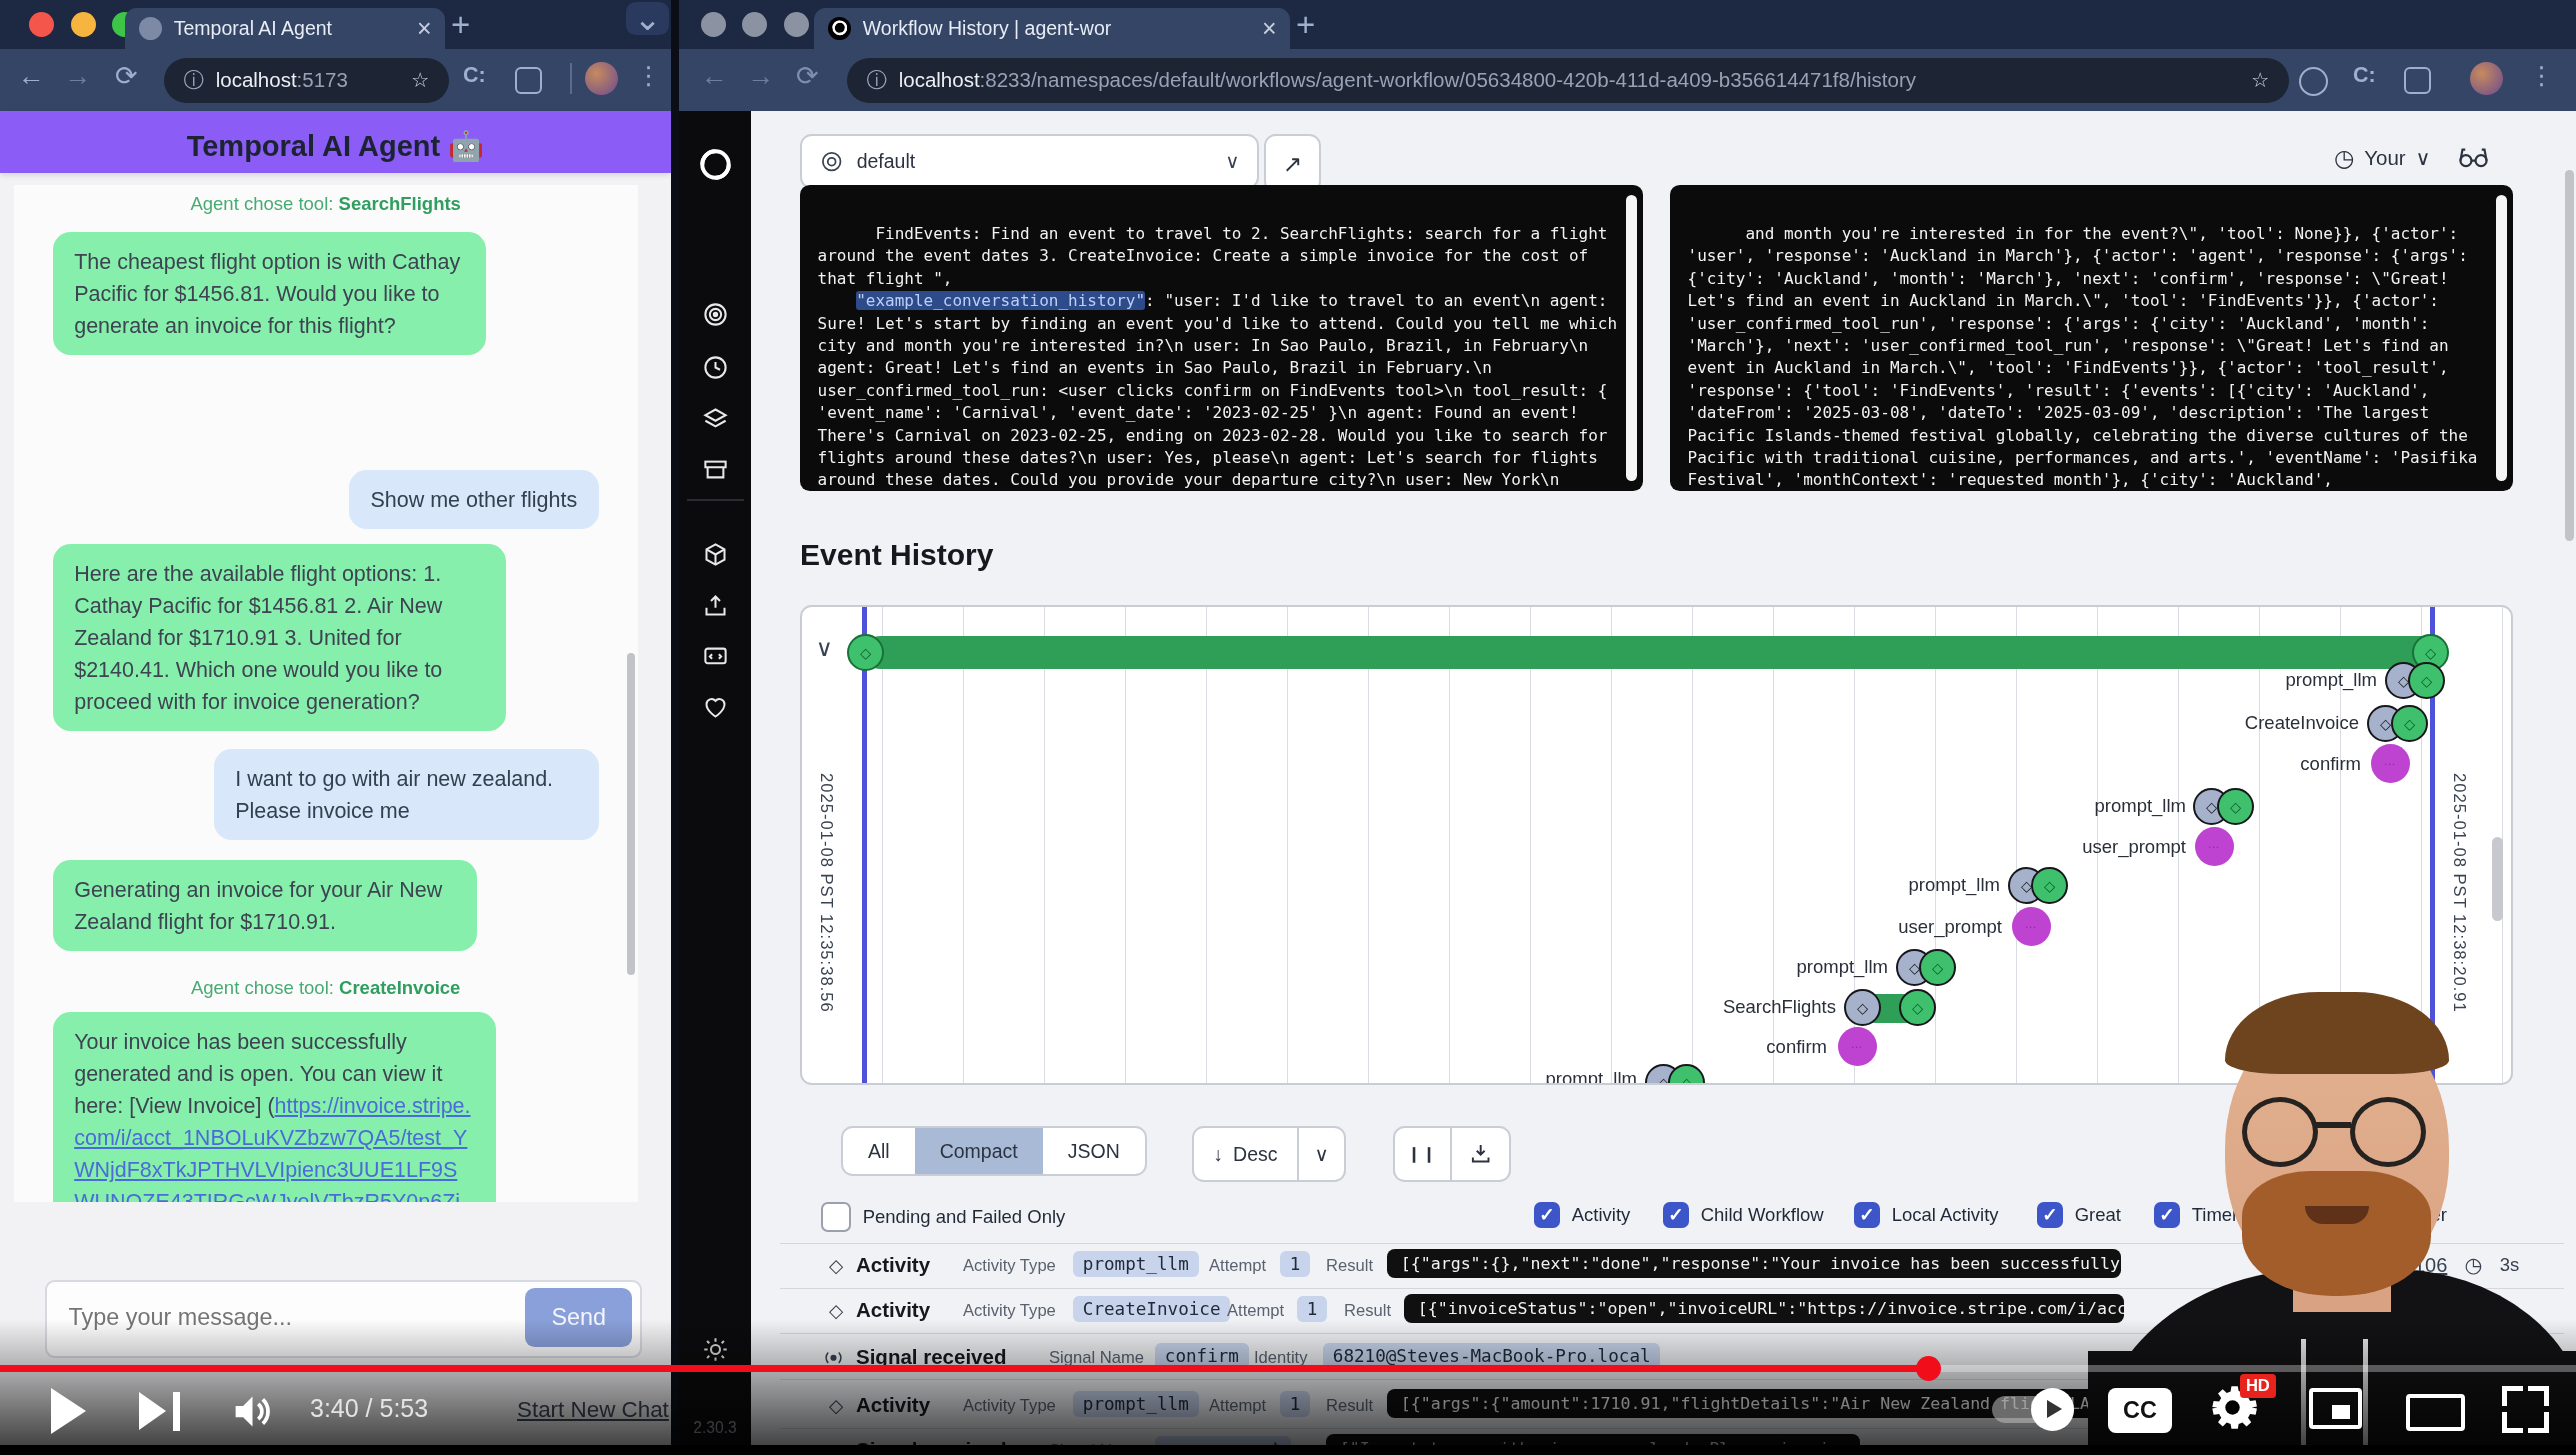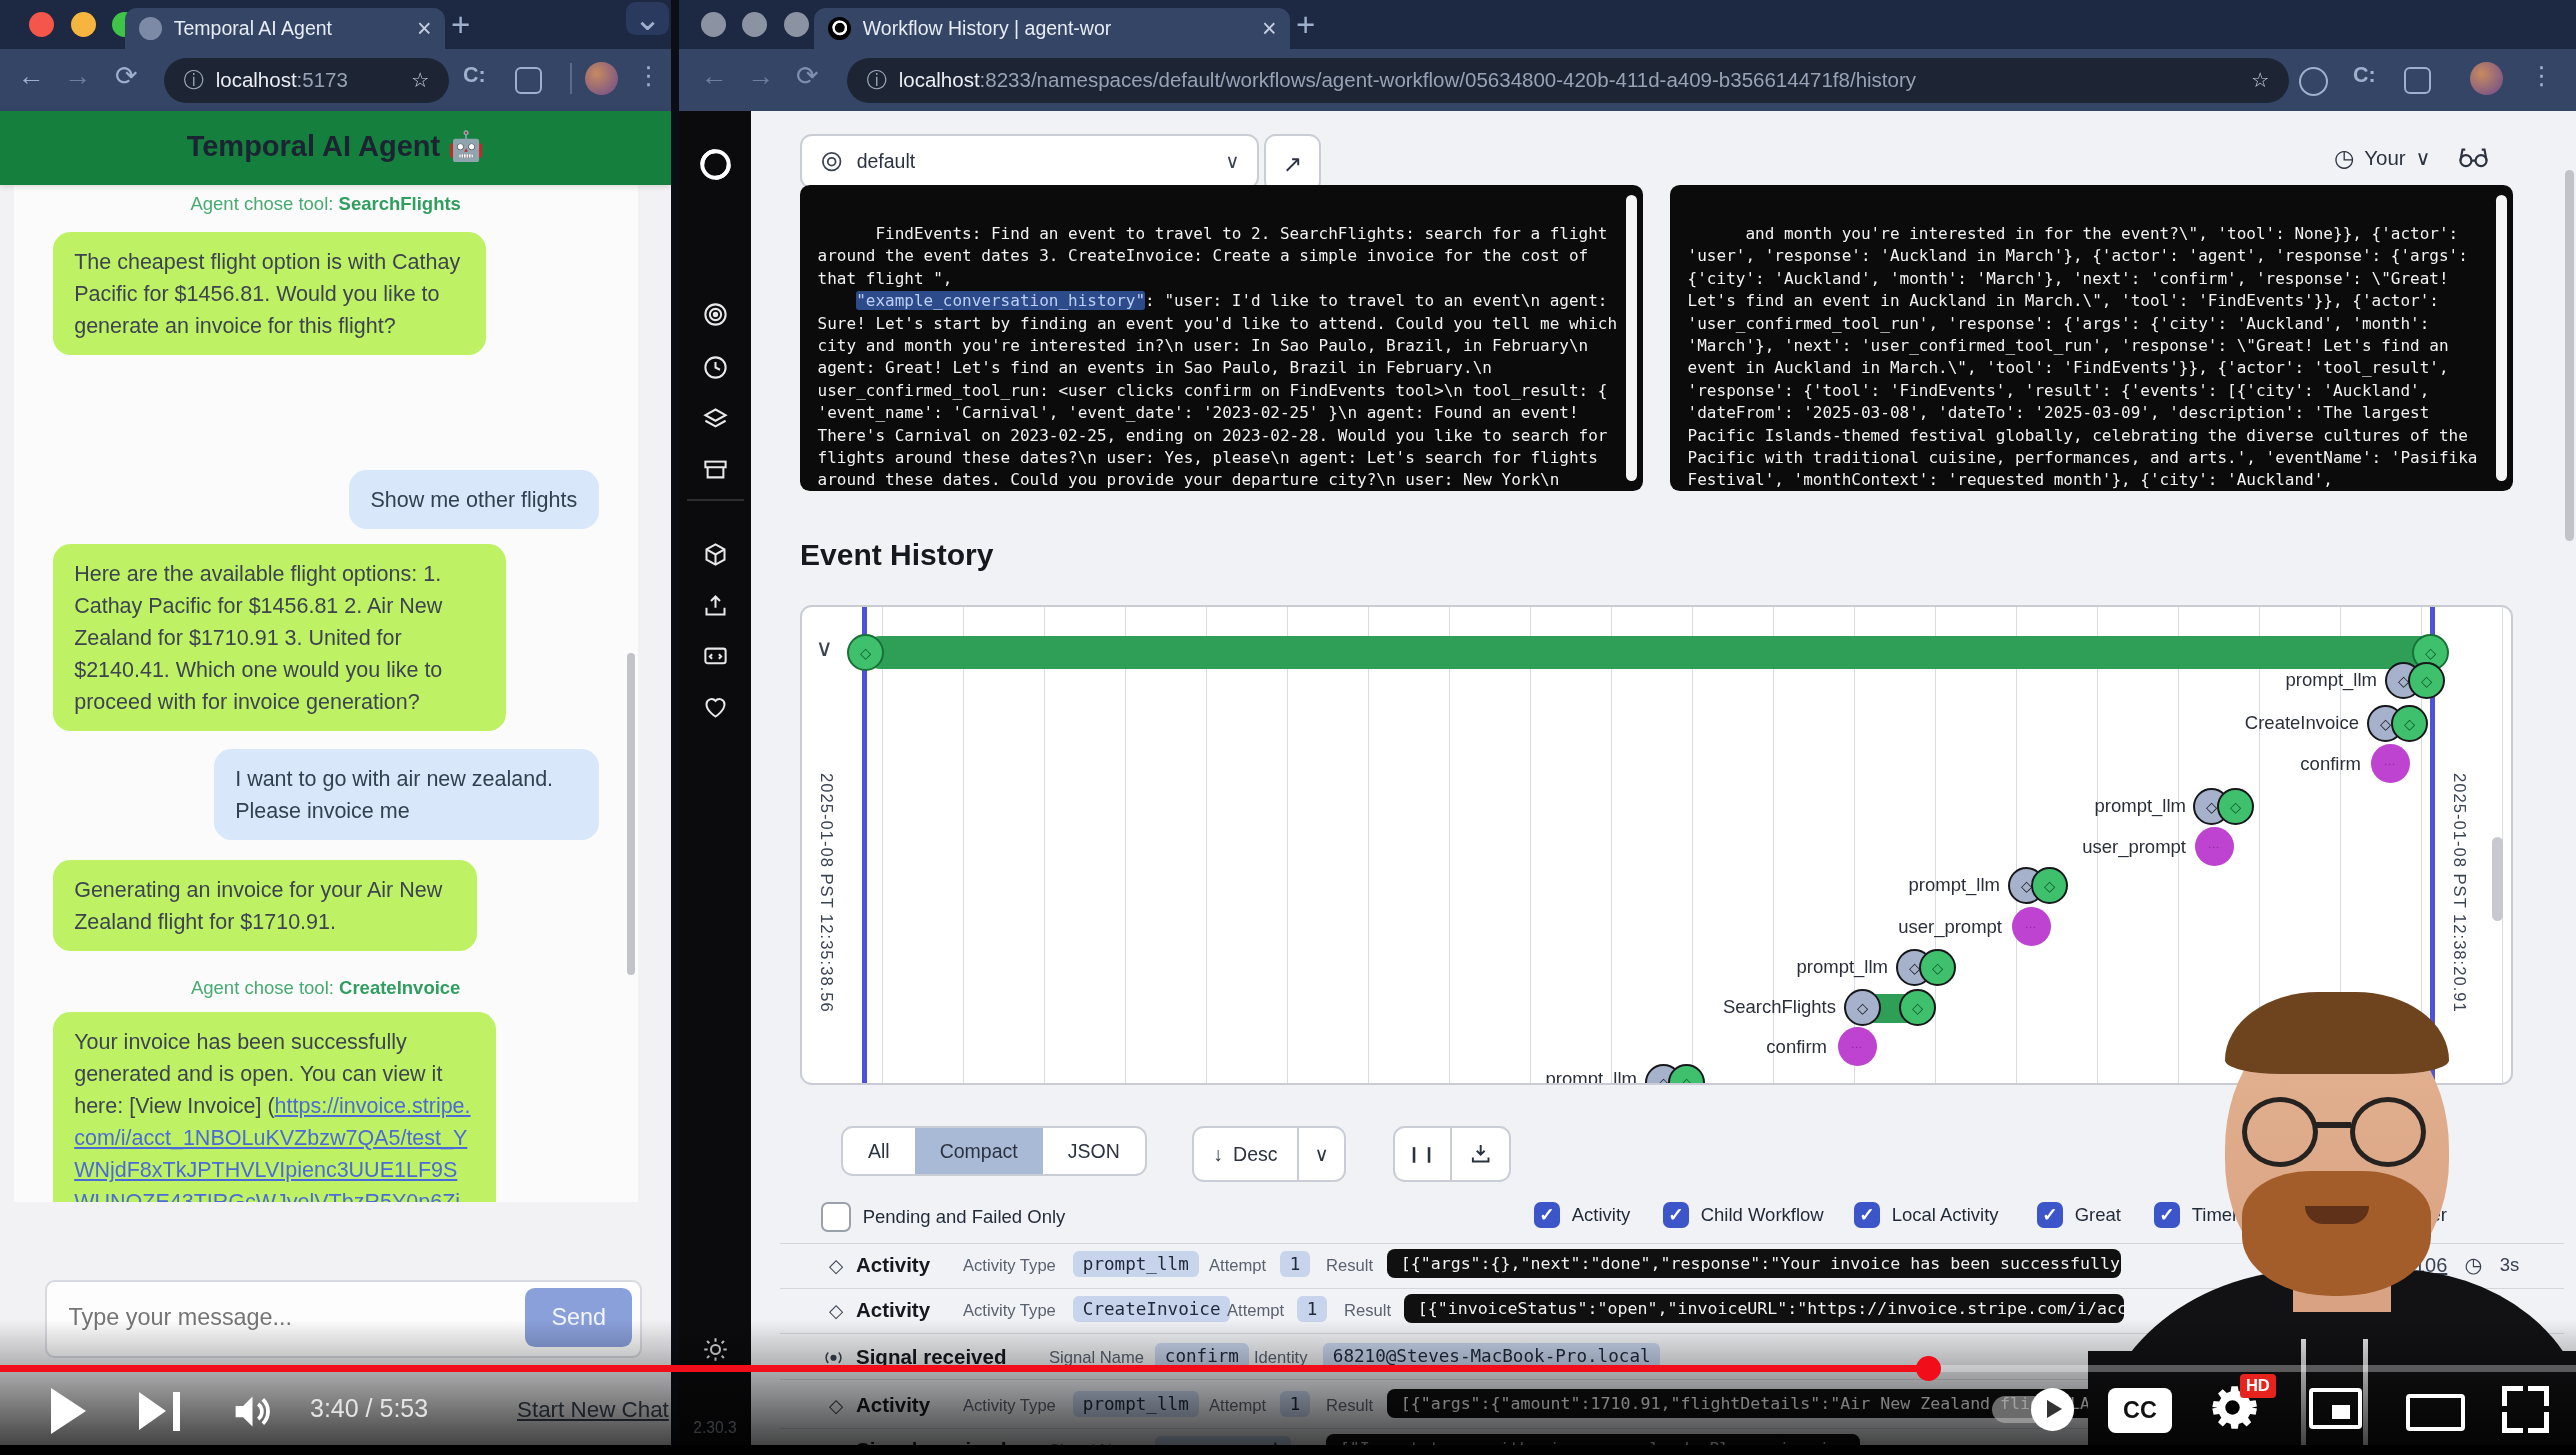--- a/index.html
+++ b/index.html
@@ -16,21 +16,21 @@
   .tab{position:absolute;top:7.8px;height:41px;border-radius:11.7px 11.7px 0 0;background:#344566;
        display:flex;align-items:center;padding:0 13.7px;color:#e8ecf4;font-size:19.5px}
   .tab .fav{width:23.4px;height:23.4px;border-radius:50%;margin-right:11.7px;flex:0 0 auto}
   .tbtn{color:#9fb0cc;font-size:27px;line-height:1}
   .pill{background:#1d2433;border-radius:23.4px;height:45px;display:flex;align-items:center;
         color:#eceff5;font-size:20.5px;padding:0 19.5px}
   .pill .sub{color:#98a2b6}
   .avatar{width:33px;height:33px;border-radius:50%;background:radial-gradient(circle at 35% 35%,#c78a5e,#6b4a8f)}
   
   .bubble{position:absolute;border-radius:17.6px;padding:13.7px 21.5px;font-size:21.5px;line-height:32px;color:#3d4350}
-  .gray{background:#bef264}
+  .gray{background:#86efac}
   .blue{background:#d8e7fa;color:#33404f}
   .toolline{position:absolute;width:100%;text-align:center;font-size:18.5px;color:#47ab71}
   .toolline b{color:#2f9e5f}
   .chatlink{color:#4b6bd6;text-decoration:underline;word-break:break-all}
   
   .sidebar-icon{width:33px;height:33px;display:flex;align-items:center;justify-content:center;color:#e8e8e8}
   .codepanel{position:absolute;background:#0b0b0c;border-radius:9.8px;color:#f2f2f2;
              padding:15.6px 25px 15.6px 17.6px;font-size:16px;line-height:22.4px;white-space:pre-wrap;
              word-break:break-word;overflow:hidden}
   .codepanel .hl{background:#2d4a8a;color:#bcd0f7;border-radius:2.9px}
@@ -99,21 +99,21 @@
       <span style="margin-left:auto;color:#cdd5e3">☆</span>
     </div>
     <span class="ab tbtn" style="left:463px;top:15.6px;font-size:21.5px;font-weight:bold">C:</span>
     <span class="ab" style="left:515px;top:17.6px;width:23.4px;height:23.4px;border:2.9px solid #9fb0cc;border-radius:5.9px"></span>
     <span class="ab" style="left:570px;top:13.7px;width:2px;height:31px;background:#5a6b8d"></span>
     <span class="ab avatar" style="left:585px;top:12.7px"></span>
     <span class="ab tbtn" style="left:636px;top:13.7px;font-size:25px">⋮</span>
   </div>
 
   <div class="ab" style="left:0;top:111px;right:0;bottom:0;background:#f2f2f4">
-    <div class="ab" style="left:0;top:0;right:0;height:74px;background:#15803d;box-shadow:0 2px 5.9px rgba(0,0,0,.12);z-index:2">
+    <div class="ab" style="left:0;top:0;right:0;height:62px;background:#8b5cf6;box-shadow:0 2px 5.9px rgba(0,0,0,.12);z-index:2">
       <div style="text-align:center;font-size:29px;font-weight:bold;color:#1c2433;margin-top:17.6px">Temporal AI Agent 🤖</div>
     </div>
     <div class="ab" style="left:13.7px;top:74px;width:624px;bottom:254px;background:#fbfbfc;overflow:hidden">
       <div class="toolline" style="top:7.8px">
         <span>Agent chose tool: </span><b>SearchFlights</b>
       </div>
       <div class="bubble gray" style="left:39px;top:47px;width:390px"><span>The cheapest flight option is with Cathay Pacific for $1456.81. Would you like to generate an invoice for this flight?</span></div>
       <div class="bubble blue" style="right:39px;top:285px"><span>Show me other flights</span></div>
       <div class="bubble gray" style="left:39px;top:359px;width:410px"><span>Here are the available flight options: 1. Cathay Pacific for $1456.81 2. Air New Zealand for $1710.91 3. United for $2140.41. Which one would you like to proceed with for invoice generation?</span></div>
       <div class="bubble blue" style="right:39px;top:564px;width:342px"><span>I want to go with air new zealand. Please invoice me</span></div>

